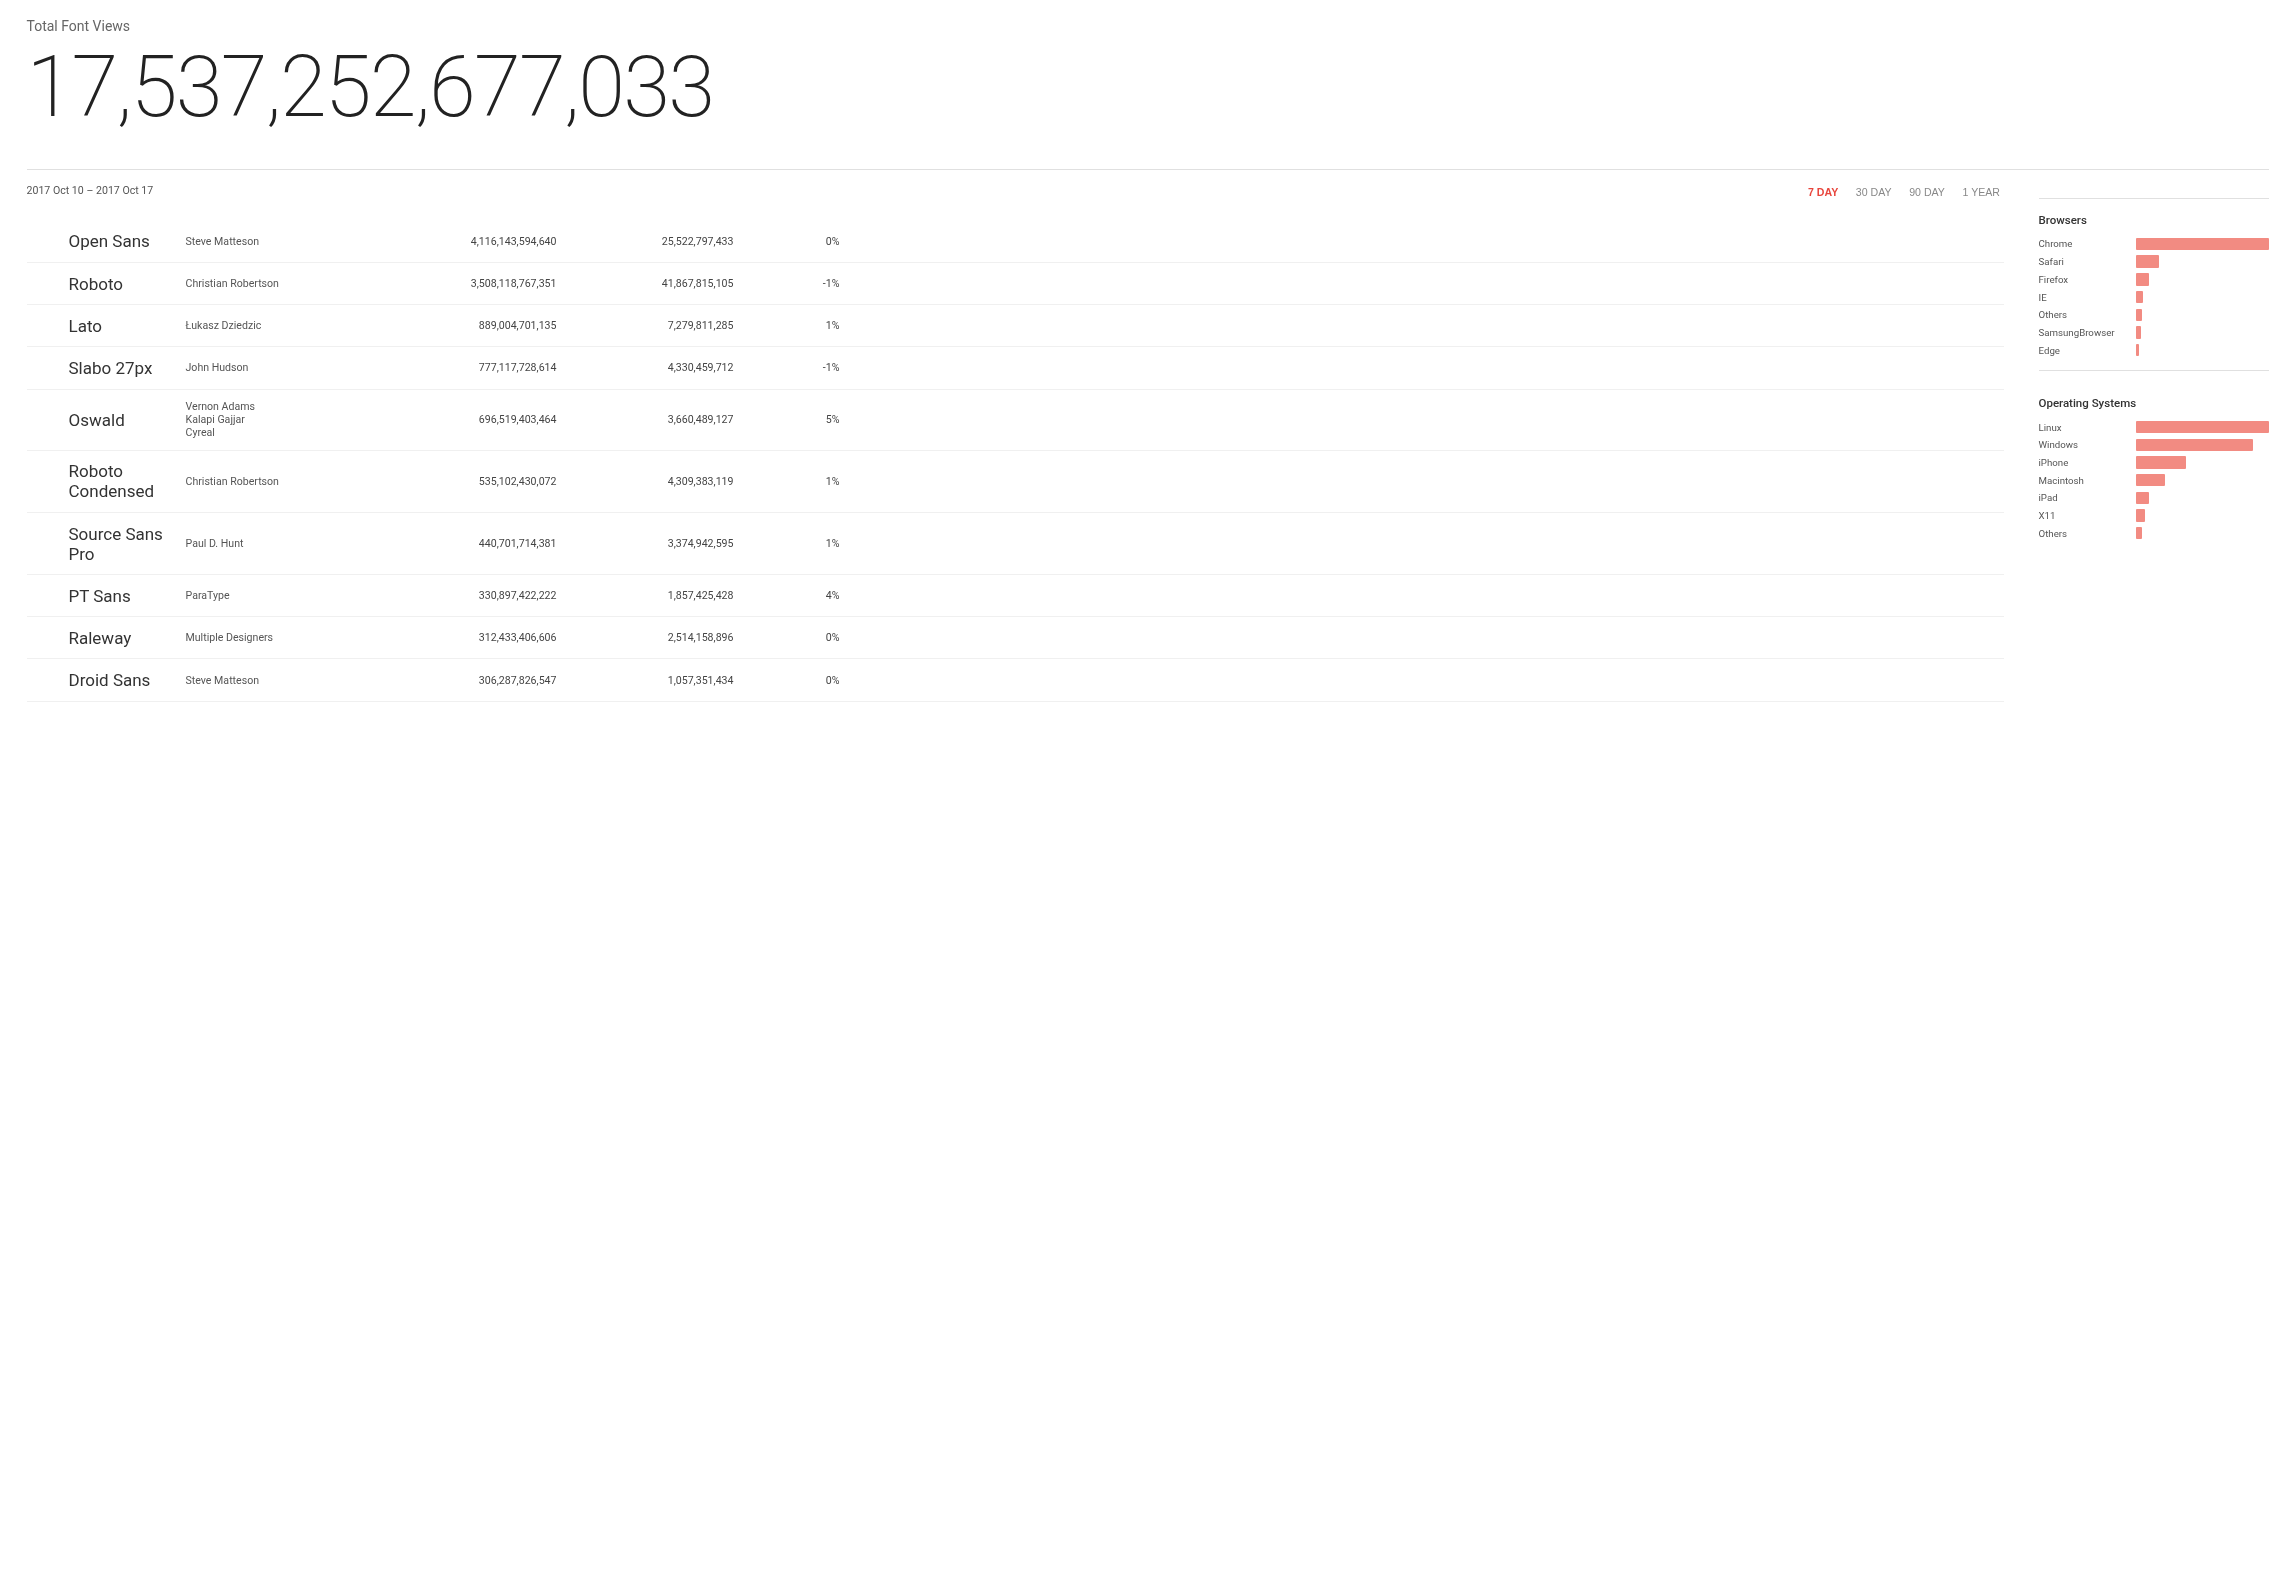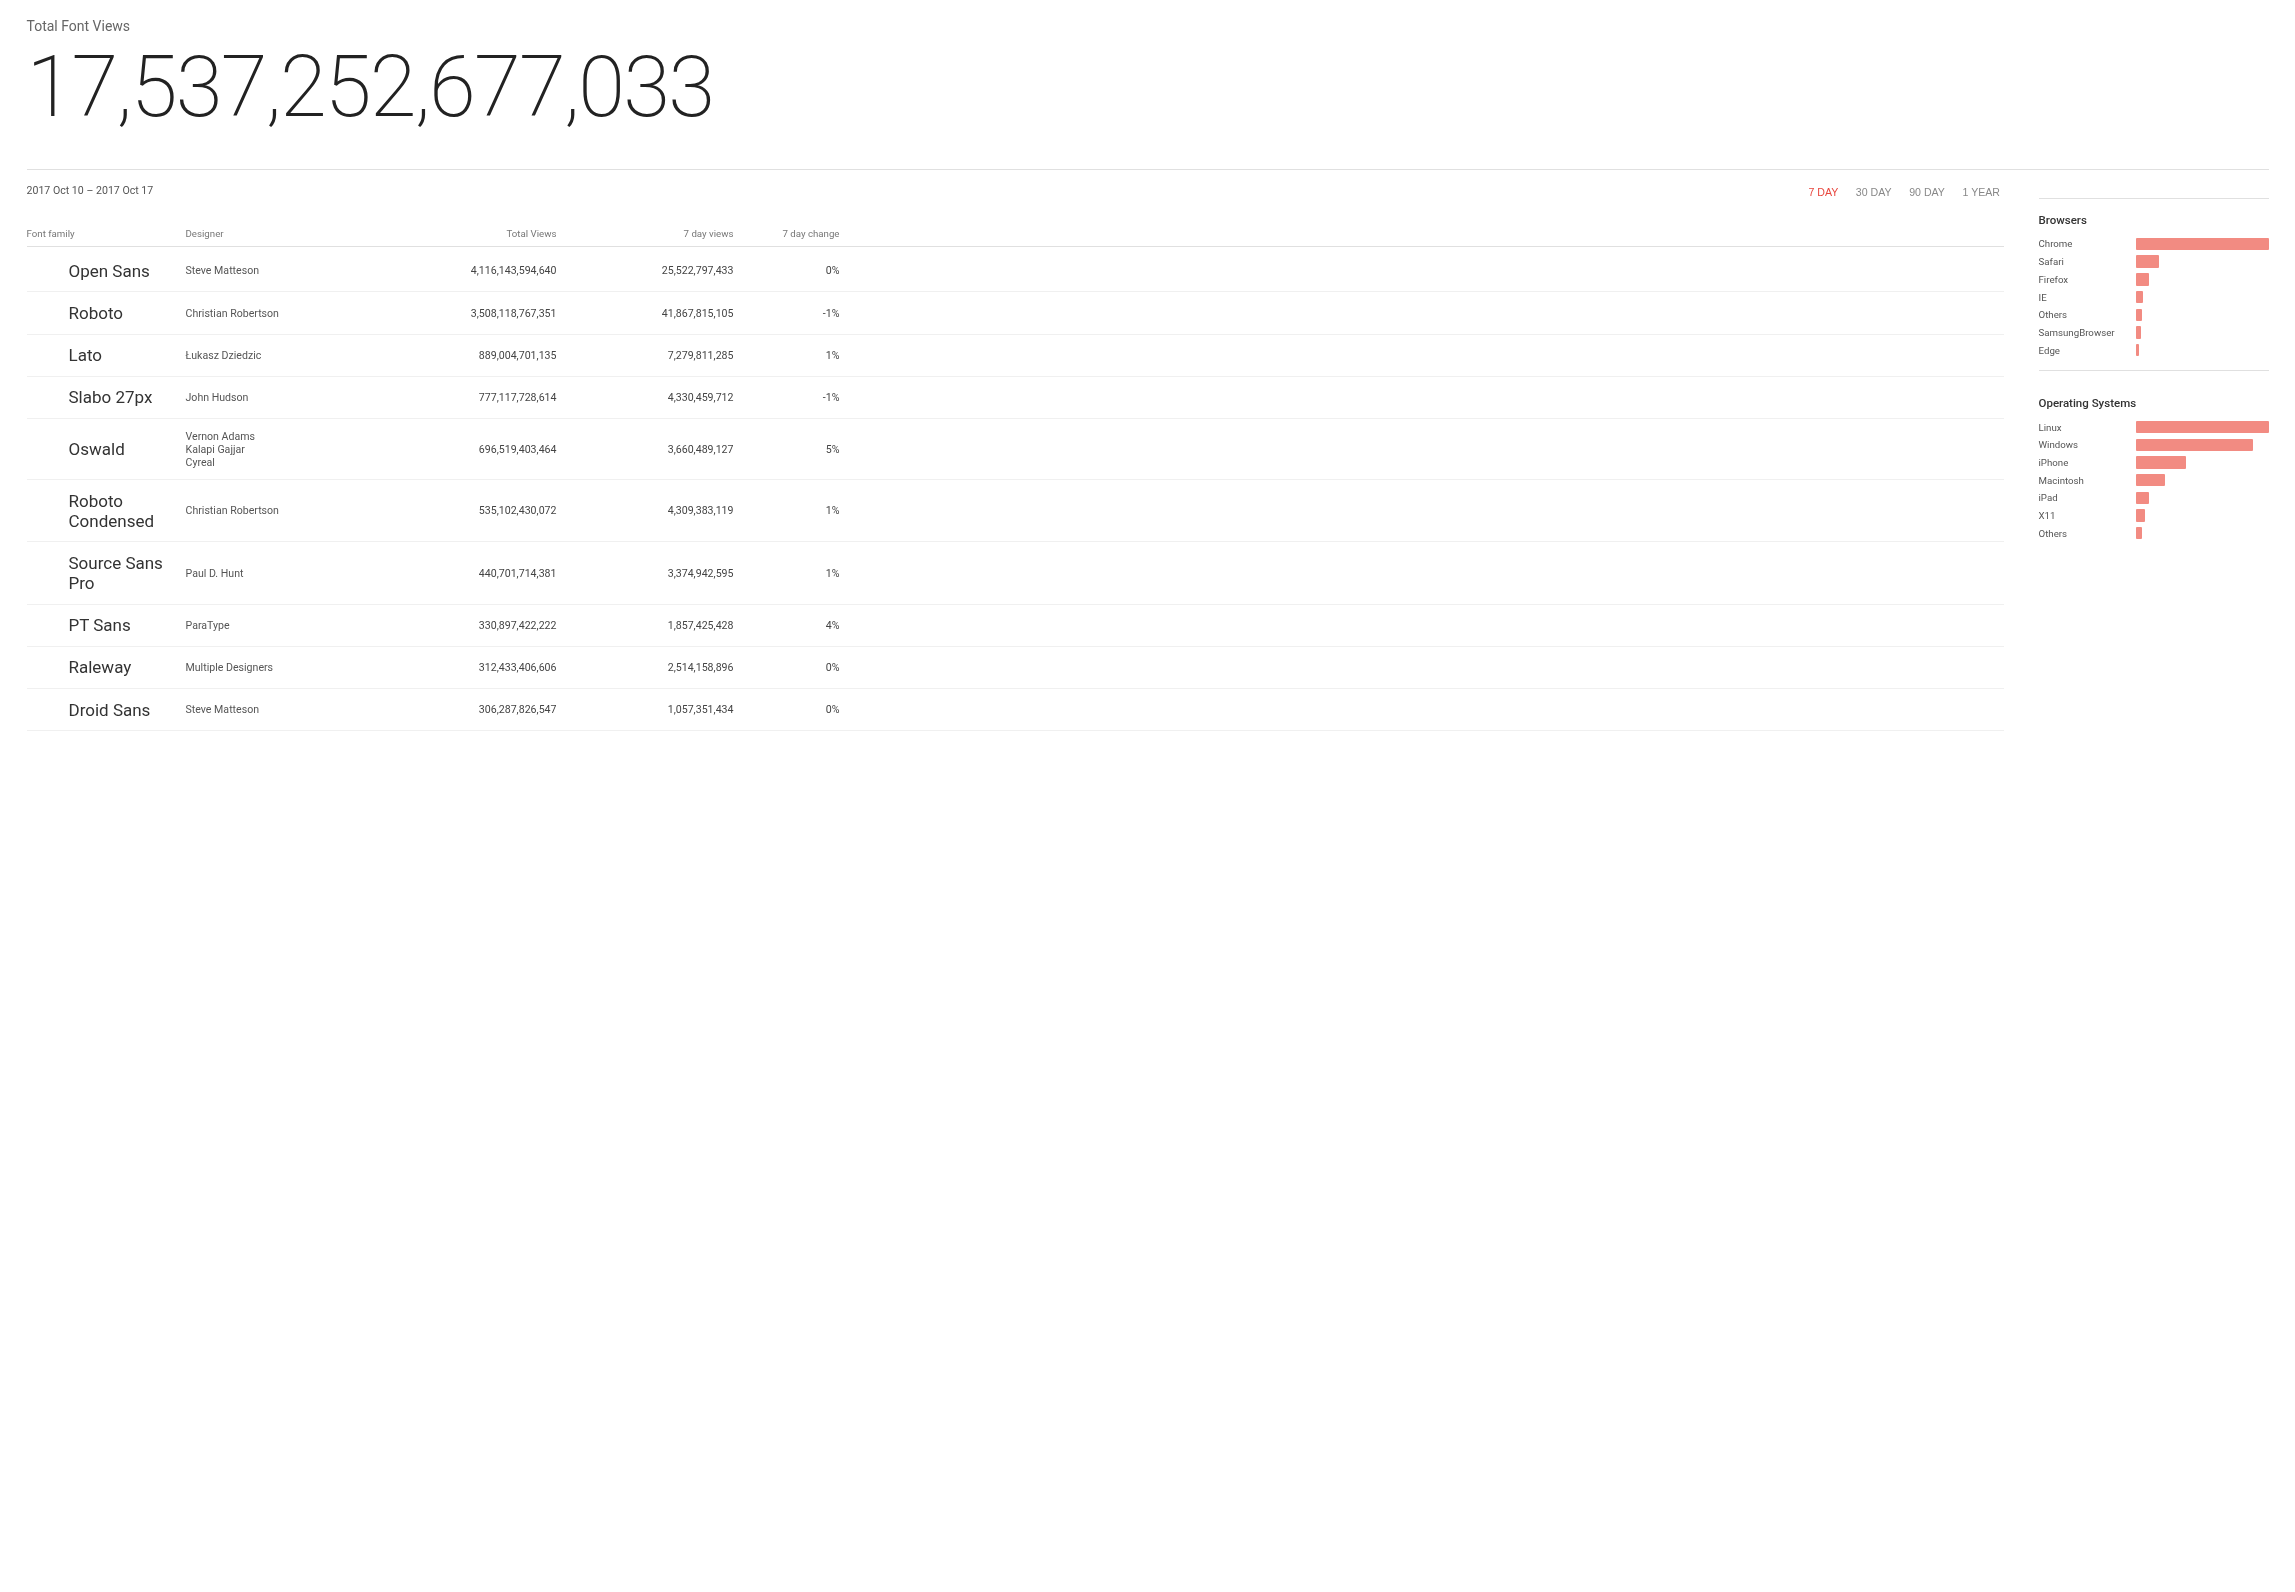--- a/index.html
+++ b/index.html
@@ -69,21 +69,21 @@
       font-size: 10.6px;
       color: #888;
       cursor: pointer;
       padding: 1.8px 3.5px;
       border: none;
       background: none;
     }
 
     .period-btn.active {
       color: #e8453c;
-      font-weight: 400;
+      font-weight: 700;
     }
 
     .table-header {
       display: grid;
       grid-template-columns: 159px 194px 177px 177px 106px;
       padding: 7px 0;
       border-bottom: 0.9px solid #e0e0e0;
       margin-bottom: 3.5px;
     }
 
@@ -187,27 +187,20 @@
     <div class="date-range-bar">
       <span class="date-range">2017 Oct 10 – 2017 Oct 17</span>
       <div class="period-buttons">
         <button class="period-btn active">7 DAY</button>
         <button class="period-btn">30 DAY</button>
         <button class="period-btn">90 DAY</button>
         <button class="period-btn">1 YEAR</button>
       </div>
     </div>
 
-    <div class="table-header">
-      <span>Font family</span>
-      <span>Designer</span>
-      <span>Total Views</span>
-      <span>7 day views</span>
-      <span>7 day change</span>
-    </div>
 
     <div id="table-body">
         <div class="table-row">
       <span class="col-font">Open Sans</span>
       <span class="col-designer">Steve Matteson</span>
       <span class="col-total">4,116,143,594,640</span>
       <span class="col-7day">25,522,797,433</span>
       <span class="col-change change-zero">0%</span>
     </div>
         <div class="table-row">

